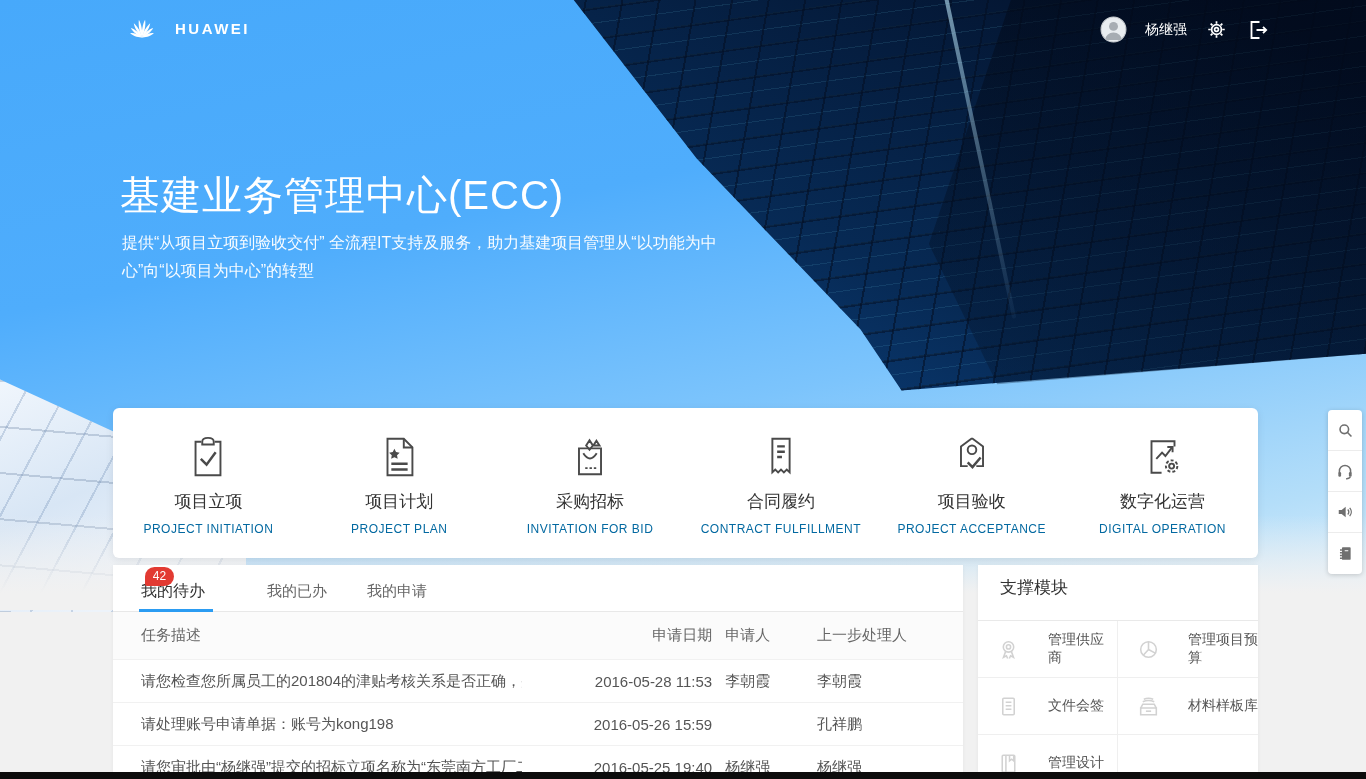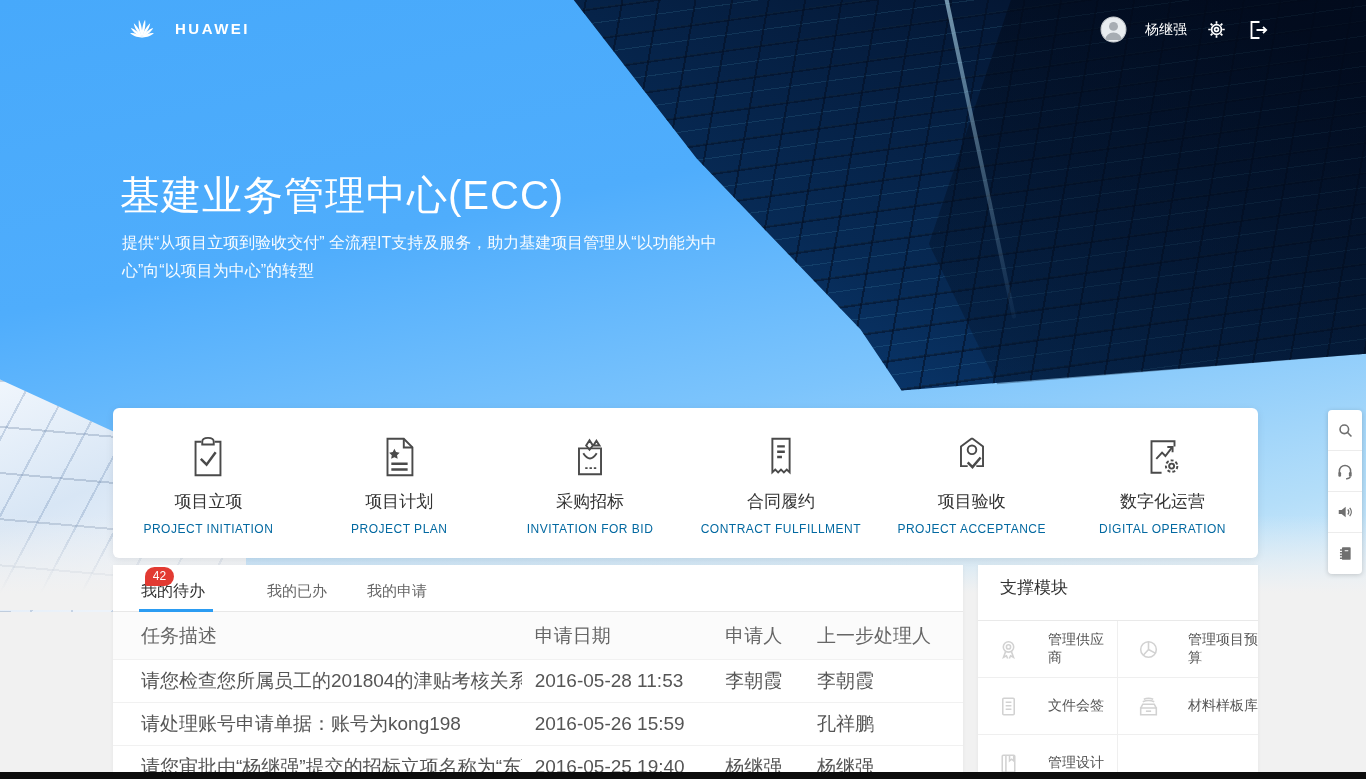--- a/index.html
+++ b/index.html
@@ -53,24 +53,24 @@
   
   .todo-card { position:absolute; left:113px; top:565px; width:850px; height:207px; background:#fff; z-index:5;
     box-shadow:0 1px 4px rgba(0,0,0,.05); }
   .tabbar { position:relative; height:47px; border-bottom:1px solid #e8e8e8; }
   .tab { position:absolute; top:0; height:47px; line-height:52px; font-size:15px; color:#666; cursor:pointer; }
   .tab-1 { left:28px; font-size:16px; color:#333; }
   .tab-1 .tab-underline { position:absolute; left:-2px; right:-8px; bottom:0; height:3px; background:#2b9cf2; }
   .tab-2 { left:154px; } .tab-3 { left:254px; }
   .todo-badge { position:absolute; left:32px; top:2px; min-width:29px; height:19px; background:#e23a32; color:#fff;
     font-size:12px; border-radius:10px 10px 10px 2px; text-align:center; line-height:19px; z-index:2; }
-  .trow { display:flex; align-items:center; height:43px; border-bottom:1px solid #f1f1f1; font-size:19px; color:#555; cursor:pointer;gap:13px; }
+  .trow { display:flex; align-items:center; height:43px; border-bottom:1px solid #f1f1f1; font-size:15px; color:#555; cursor:pointer;gap:13px; }
   .trow-head { height:48px; background:#fbfbfb; color:#666; cursor:default; }
   .c-desc { width:414px; padding-left:28px; white-space:nowrap; overflow:hidden; }
-  .c-date { width:180px; } .c-appl { width:80px; } .c-prev { width:148px; }
+  .c-date { width:180px;text-align:right; } .c-appl { width:80px; } .c-prev { width:148px; }
 
   
   .support-card { position:absolute; left:978px; top:565px; width:280px; height:207px; background:#fff; z-index:5;
     box-shadow:0 1px 4px rgba(0,0,0,.05); }
   .support-title { height:56px; line-height:46px; padding-left:22px; font-size:17px; color:#333; border-bottom:1px solid #e9e9e9; }
   .support-grid { display:grid; grid-template-columns:1fr 1fr; }
   .sup-item { height:57px; display:flex; align-items:center; gap:27px; padding-left:18px; cursor:pointer;
     border-bottom:1px solid #efefef; }
   .sup-item:nth-child(odd) { border-right:1px solid #efefef; }
   .sup-label { font-size:14px; color:#555; }

